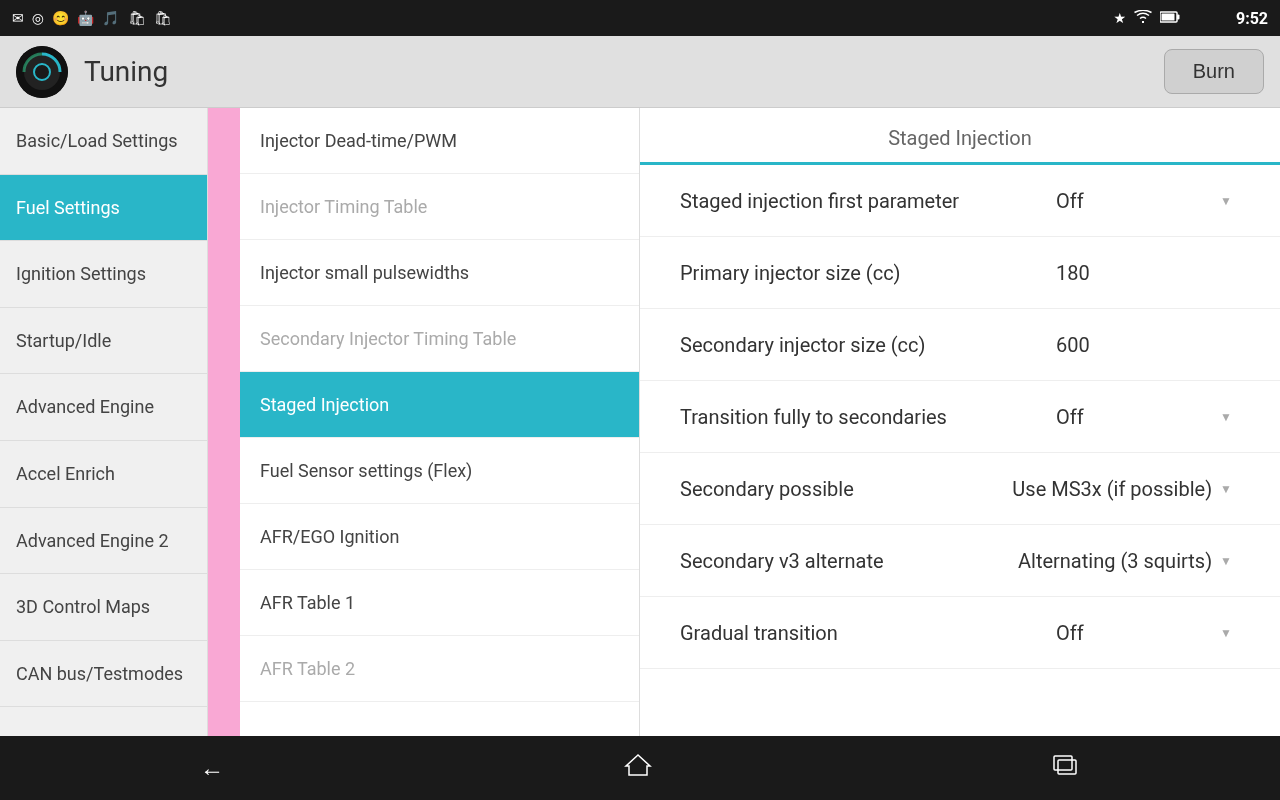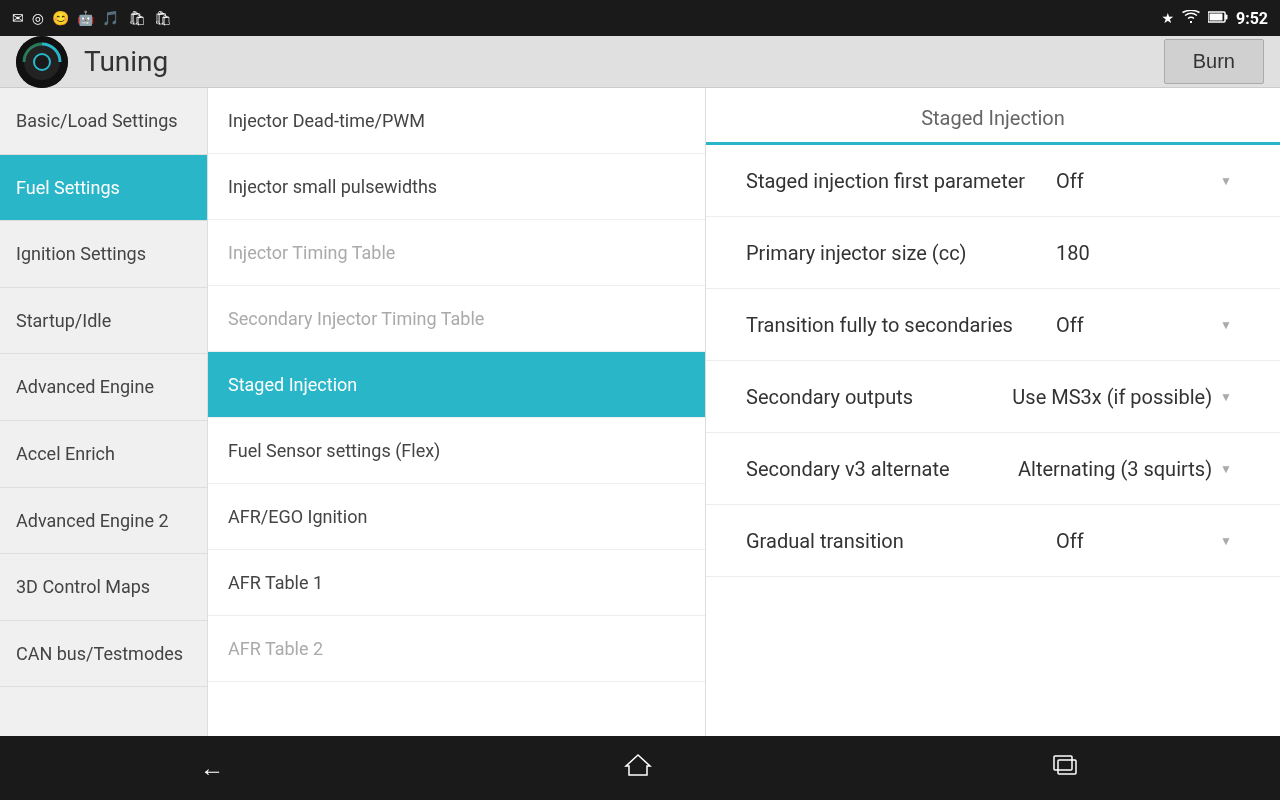--- a/index.html
+++ b/index.html
@@ -36,25 +36,26 @@
       display: flex;
       gap: 8px;
       align-items: center;
       color: #fff;
       font-size: 14px;
     }
     .status-time {
       font-size: 16px;
       font-weight: bold;
       color: #fff;
+      margin-left: 48px;
     }
 
     
     #app-bar {
-      height: 52px;
+      height: 72px;
       background: #e0e0e0;
       display: flex;
       align-items: center;
       padding: 0 16px;
       flex-shrink: 0;
       border-bottom: 1px solid #ccc;
     }
     #app-logo {
       width: 52px;
       height: 52px;
@@ -73,21 +74,21 @@
       font-weight: 400;
       flex: 1;
     }
     #burn-button {
       background: #d0d0d0;
       border: 1px solid #aaa;
       padding: 10px 28px;
       font-size: 20px;
       color: #333;
       cursor: pointer;
-      border-radius: 2px;
+      border-radius: 8px;
     }
 
     
     #main-content {
       display: flex;
       flex: 1;
       overflow: hidden;
       background: #f9a8d4;
     }
 
@@ -107,25 +108,26 @@
       cursor: pointer;
       line-height: 1.2;
     }
     .nav-item.active {
       background: #29b6c8;
       color: #fff;
     }
 
     
     #middle-panel {
-      width: 498px;
+      width: 400px;
       background: #fff;
       flex-shrink: 0;
       overflow-y: auto;
       border-right: 1px solid #ddd;
+      margin-left: 32px;
     }
     .menu-item {
       padding: 22px 20px;
       font-size: 18px;
       color: #444;
       border-bottom: 1px solid #eee;
       cursor: pointer;
       display: flex;
       align-items: center;
     }
@@ -275,22 +277,22 @@
     <div class="nav-item">Startup/Idle</div>
     <div class="nav-item">Advanced Engine</div>
     <div class="nav-item">Accel Enrich</div>
     <div class="nav-item">Advanced Engine 2</div>
     <div class="nav-item">3D Control Maps</div>
     <div class="nav-item">CAN bus/Testmodes</div>
   </div>
 
   <div id="middle-panel">
     <div class="menu-item">Injector Dead-time/PWM</div>
+    <div class="menu-item dimmed">Injector Timing Table</div>
     <div class="menu-item">Injector small pulsewidths</div>
-    <div class="menu-item dimmed">Injector Timing Table</div>
     <div class="menu-item dimmed">Secondary Injector Timing Table</div>
     <div class="menu-item active">Staged Injection</div>
     <div class="menu-item">Fuel Sensor settings (Flex)</div>
     <div class="menu-item">AFR/EGO Ignition</div>
     <div class="menu-item">AFR Table 1</div>
     <div class="menu-item dimmed">AFR Table 2</div>
   </div>
 
   <div id="right-panel">
     <div id="right-header">Staged Injection</div>
@@ -298,28 +300,32 @@
     <div class="setting-row">
       <span class="setting-label">Staged injection first parameter</span>
       <span class="setting-value">Off</span>
     </div>
 
     <div class="setting-row">
       <span class="setting-label">Primary injector size (cc)</span>
       <span class="setting-value setting-value-noarrow">180</span>
     </div>
 
+    <div class="setting-row">
+      <span class="setting-label">Secondary injector size (cc)</span>
+      <span class="setting-value setting-value-noarrow">600</span>
+    </div>
 
     <div class="setting-row">
       <span class="setting-label">Transition fully to secondaries</span>
       <span class="setting-value">Off</span>
     </div>
 
     <div class="setting-row">
-      <span class="setting-label">Secondary outputs</span>
+      <span class="setting-label">Secondary possible</span>
       <span class="setting-value">Use MS3x (if possible)</span>
     </div>
 
     <div class="setting-row">
       <span class="setting-label">Secondary v3 alternate</span>
       <span class="setting-value">Alternating (3 squirts)</span>
     </div>
 
     <div class="setting-row">
       <span class="setting-label">Gradual transition</span>

